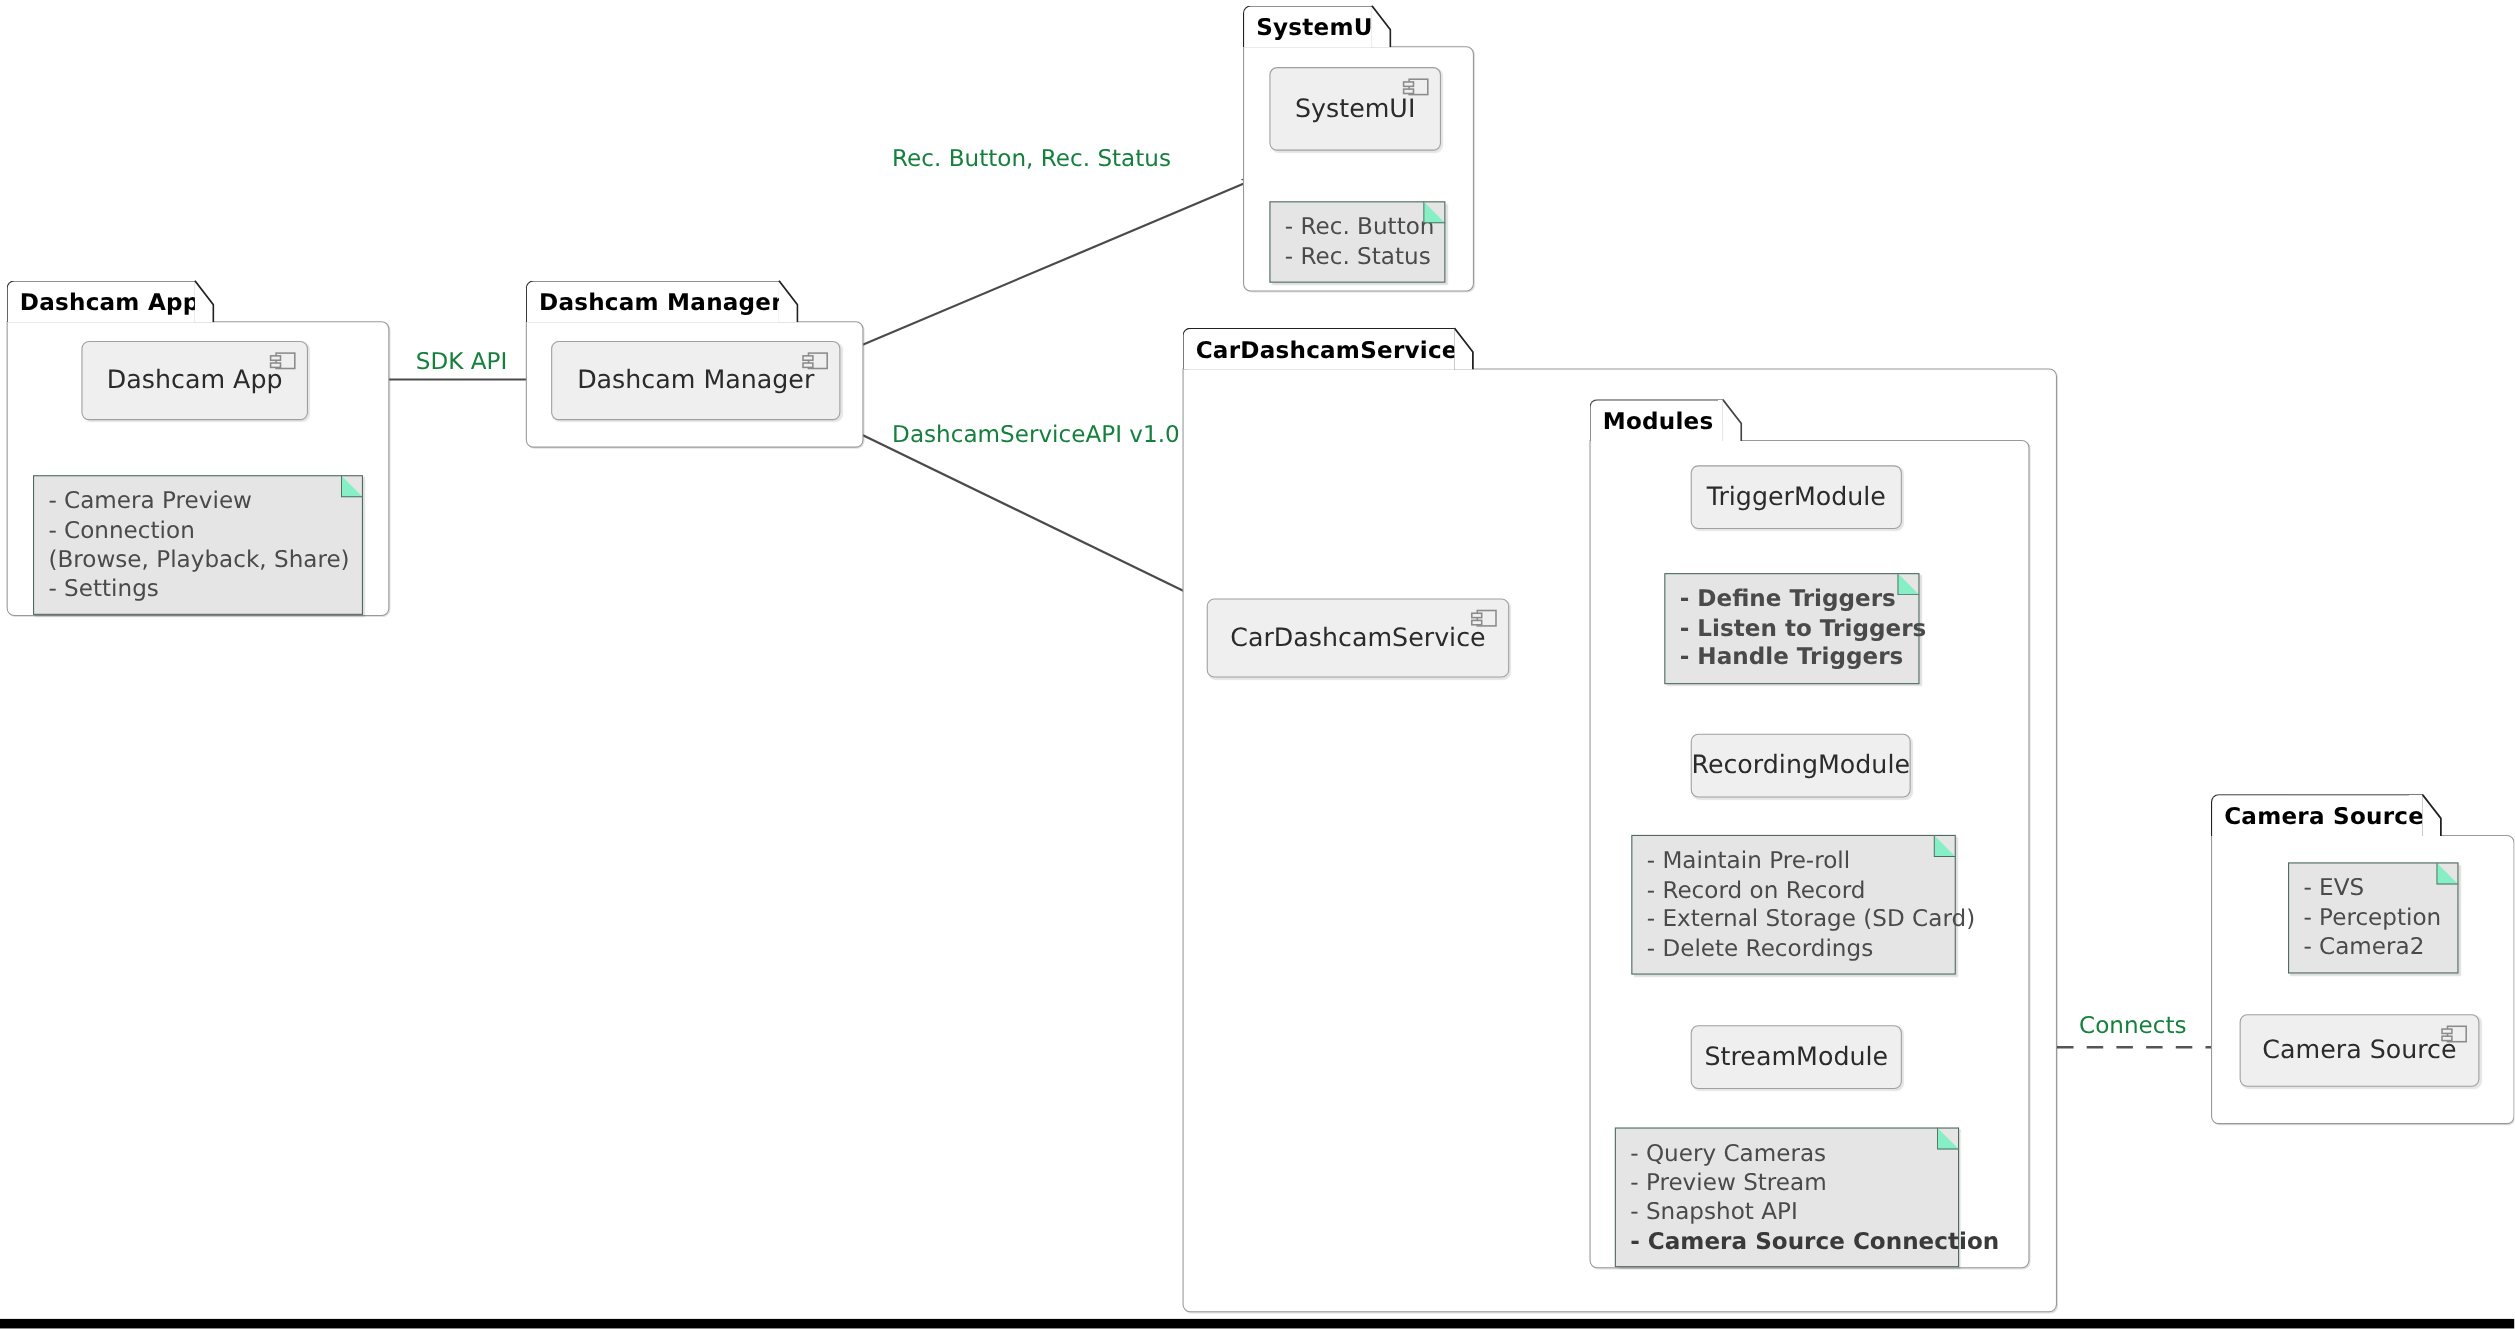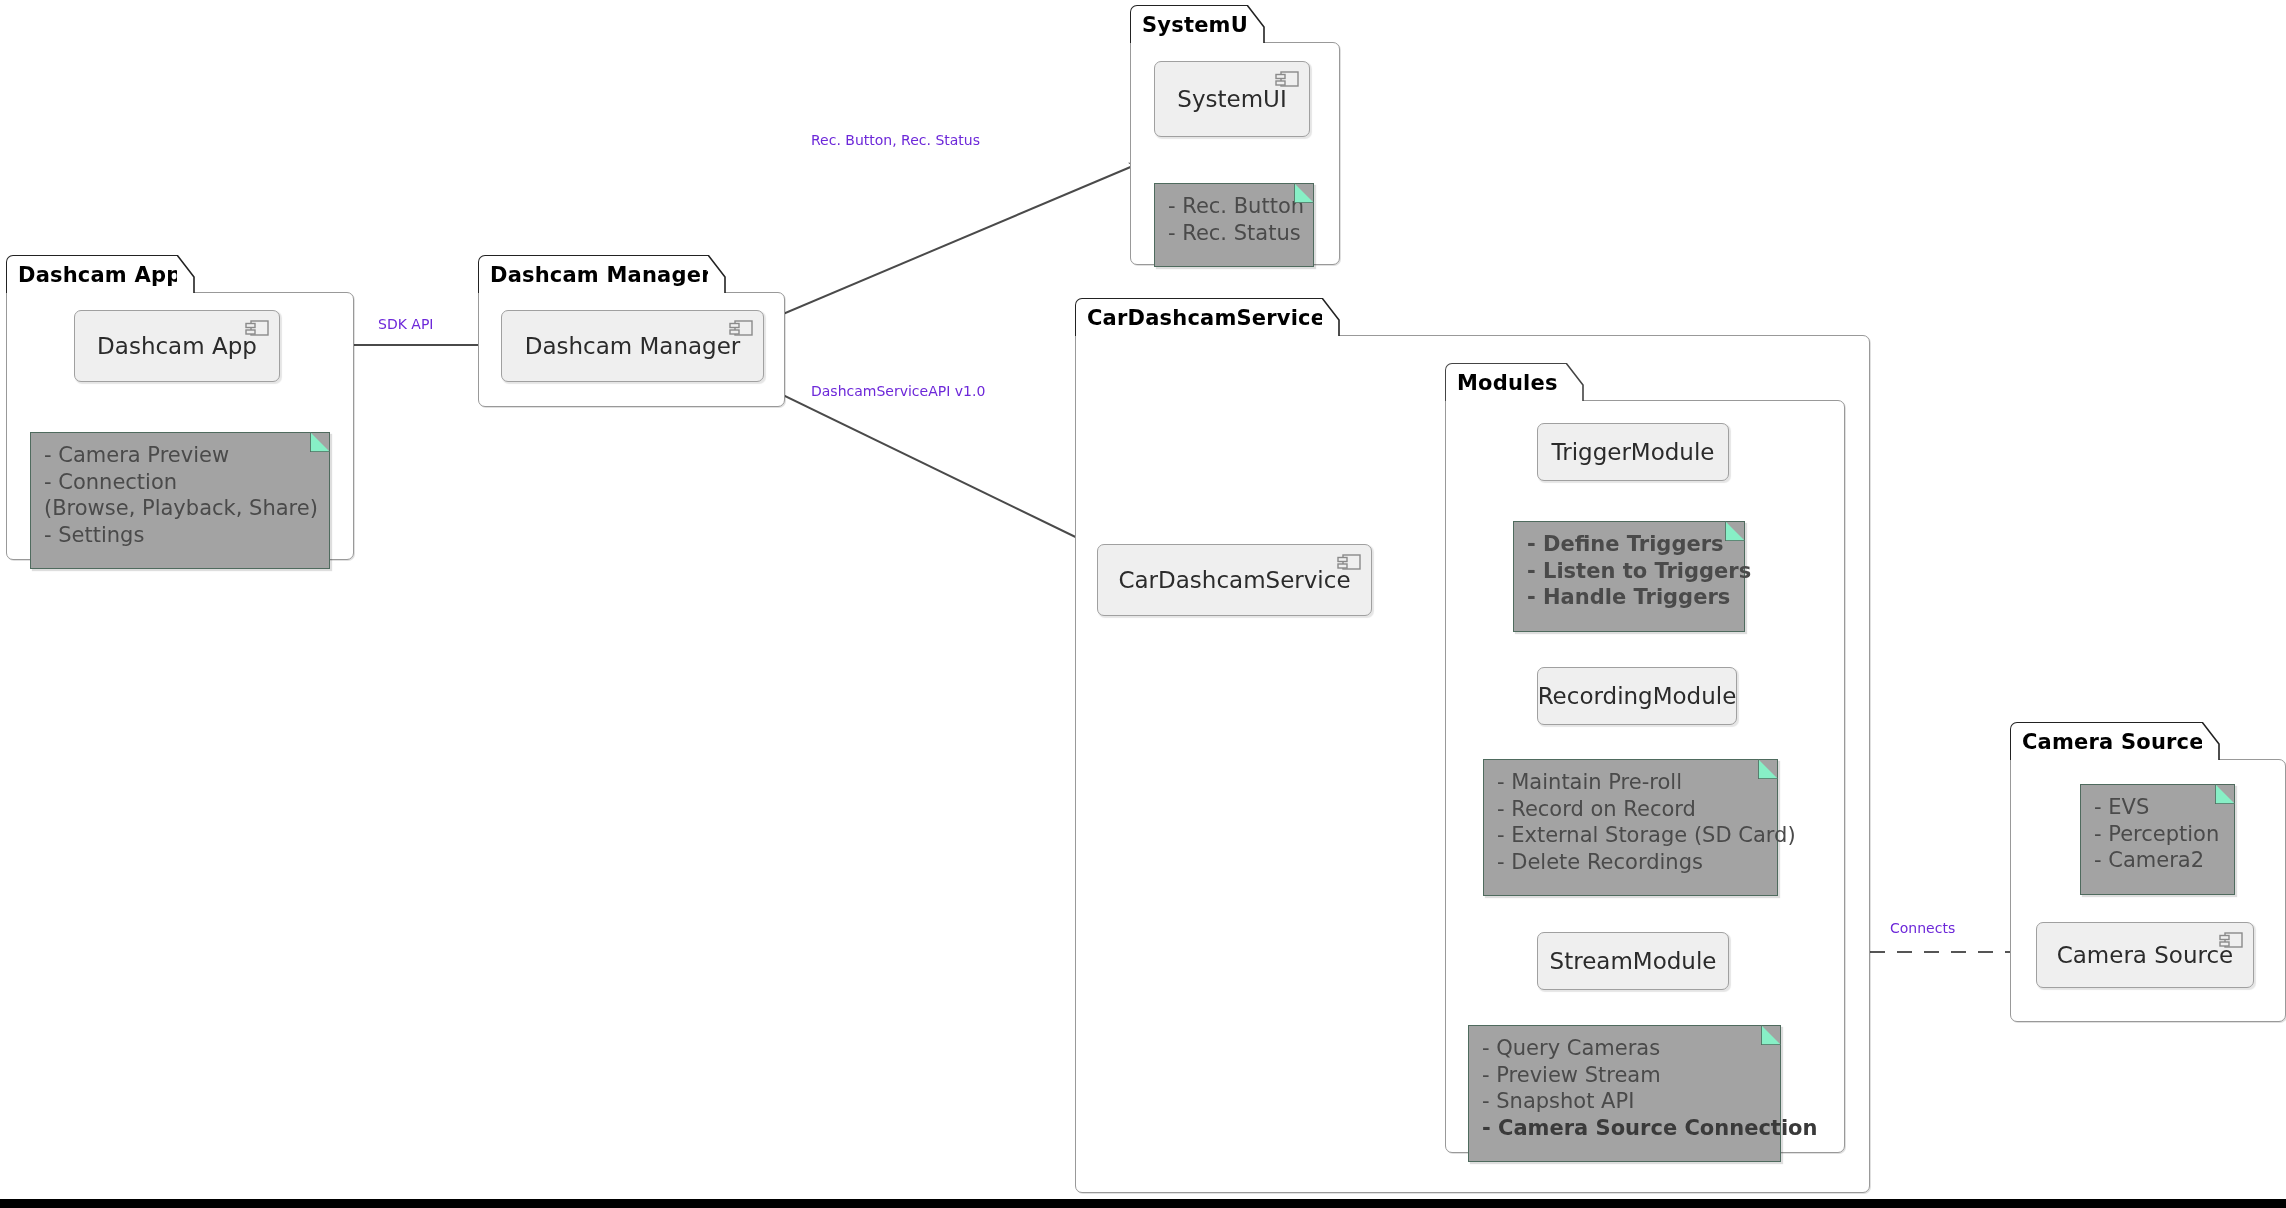--- a/index.html
+++ b/index.html
@@ -80,44 +80,44 @@
   }
   .comp-icon {
     position: absolute;
     right: 9px; top: 8px;
     width: 26px; height: 19px;
   }
 
   
   .note {
     position: absolute;
-    background: #a3a3a3;
+    background: #e5e5e5;
     border: 1.7px solid #4f6b5e;
     box-shadow: 2px 2px 1px rgba(0,0,0,0.13);
     z-index: 5;
-    padding: 9px 15px 20px 13px;
+    padding: 9px 15px 10px 13px;
   }
   .note .fold {
     position: absolute;
     right: -1px; top: -1px;
     width: 20px; height: 20px;
   }
   .note-line {
     font-size: 21px;
     color: #4a4a4a;
     line-height: 1.265;
     white-space: nowrap;
   }
   .note-line.bold { font-weight: bold; color: #3a3a3a; }
 
   
   .elabel {
     position: absolute;
-    font-size: 14px;
-    color: #6d28d9;
+    font-size: 21px;
+    color: #15803d;
     white-space: nowrap;
     background: transparent;
     z-index: 6;
   }
 
   .bottombar {
     position: absolute;
     left: 0; bottom: 0;
     width: 2286px; height: 9px;
     background: #000000;

